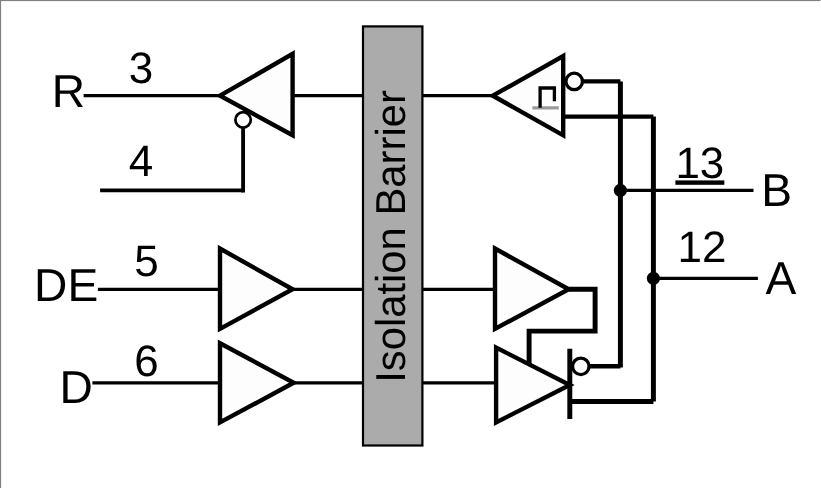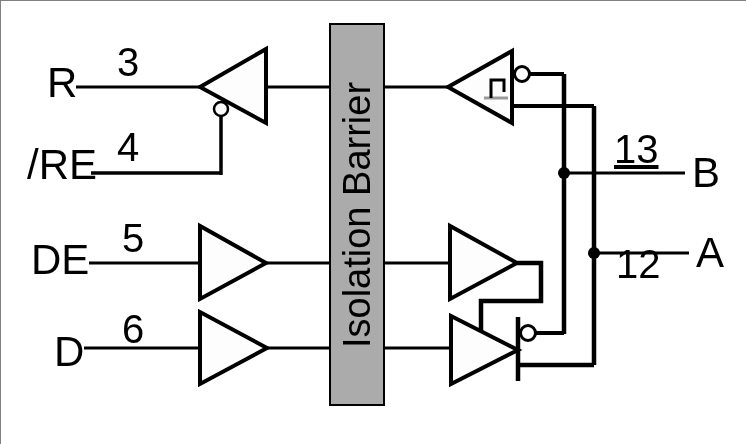--- a/index.html
+++ b/index.html
@@ -70,25 +70,24 @@
     <circle cx="527" cy="332" r="7.5" fill="#fff" stroke="#000" stroke-width="3"></circle>
 
     <circle cx="563" cy="172" r="6" fill="#000"></circle>
     <circle cx="593" cy="252" r="6" fill="#000"></circle>
   </svg>
 
   <div class="barrier-label">Isolation Barrier</div>
 
   <div class="label pin-name" style="left:46px;top:82px;">R</div>
   <div class="label pin-num" style="left:116px;top:61px;">3</div>
-  <div class="label pin-name" style="left:26px;top:164px;">/RE</div>
   <div class="label pin-num" style="left:116px;top:146px;">4</div>
   <div class="label pin-name" style="left:30px;top:259px;">DE</div>
   <div class="label pin-num" style="left:121px;top:237px;">5</div>
   <div class="label pin-name" style="left:53px;top:351px;">D</div>
   <div class="label pin-num" style="left:121px;top:328px;">6</div>
 
   <div class="label pin-num" style="left:613px;top:148px;text-decoration:underline;">13</div>
   <div class="label pin-name" style="left:691px;top:172px;">B</div>
-  <div class="label pin-num" style="left:615px;top:224px;margin-top:39px;">12</div>
+  <div class="label pin-num" style="left:615px;top:224px;">12</div>
   <div class="label pin-name" style="left:695px;top:252px;">A</div>
 
 </div>
 
 </body></html>

